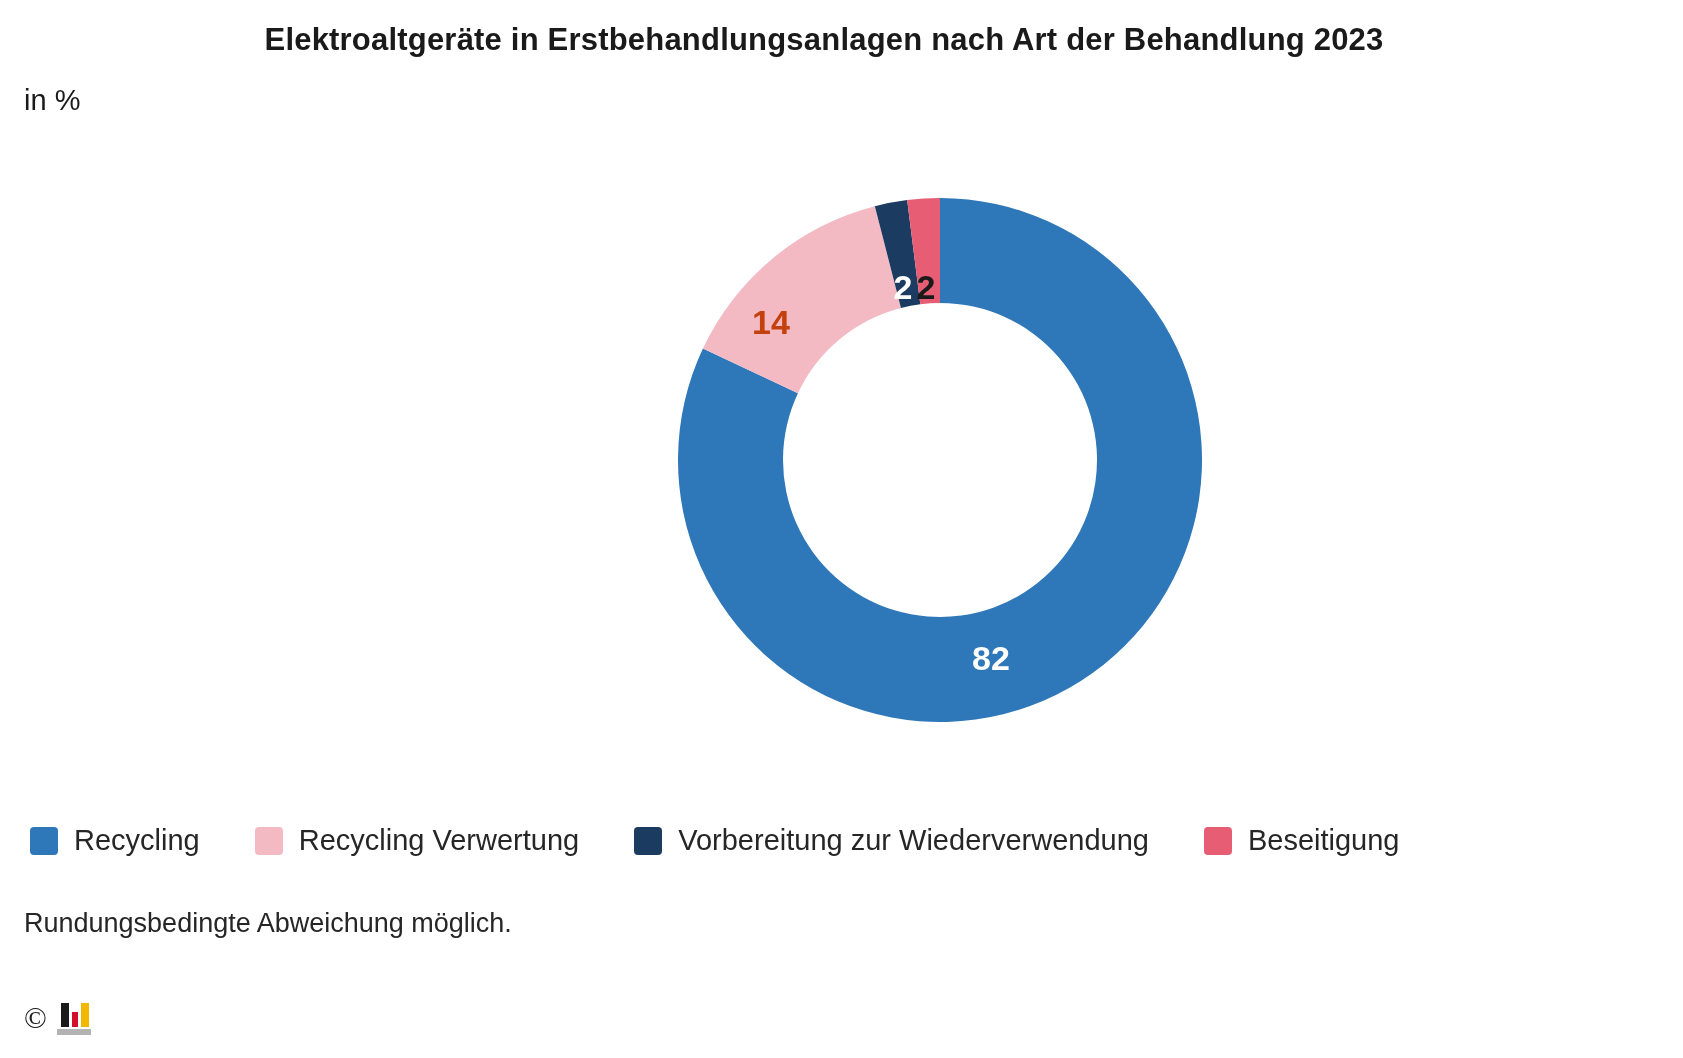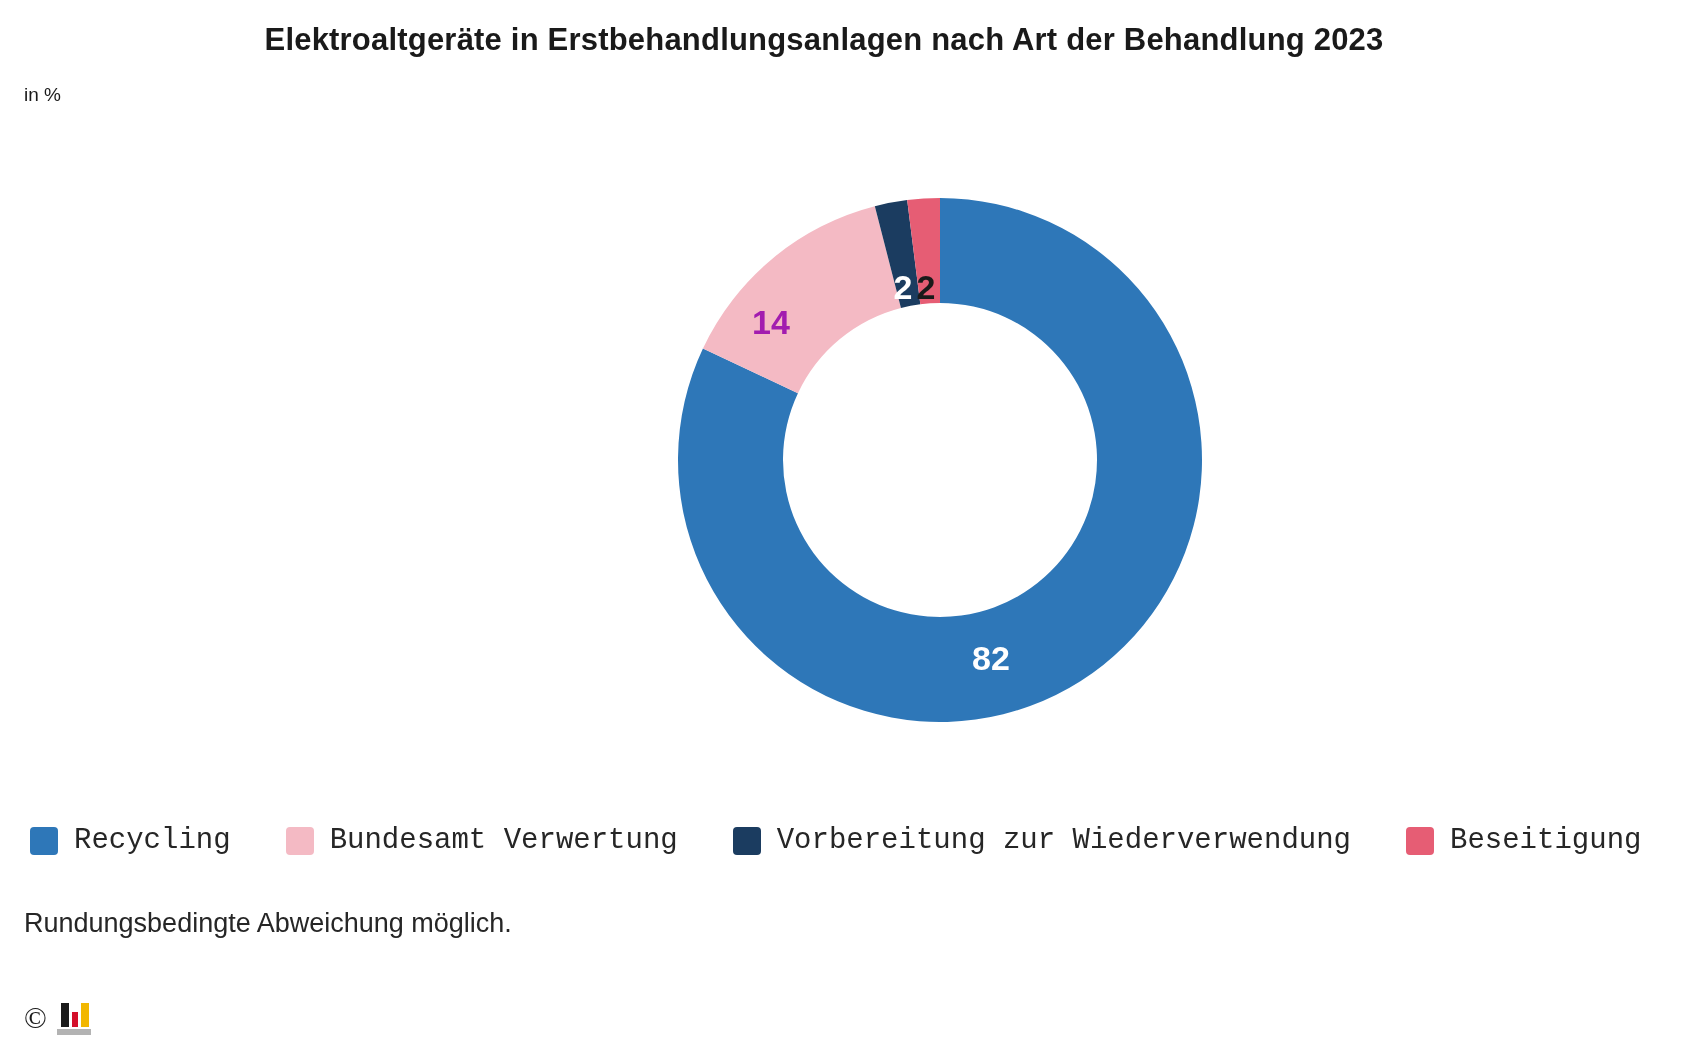--- a/index.html
+++ b/index.html
@@ -6,37 +6,37 @@
   body{
     width:1683px;height:1058px;position:relative;overflow:hidden;
     background:#ffffff;font-family:"Liberation Sans",sans-serif;
   }
   .title{
     position:absolute;left:24px;top:22px;width:1600px;
     font-size:31px;font-weight:bold;color:#1a1a1a;letter-spacing:.2px;text-align:center;
   }
   .subtitle{
     position:absolute;left:24px;top:84px;
-    font-size:19px;color:#1a1a1a;
+    font-size:29px;color:#1a1a1a;
   }
   .chart-area{
     position:absolute;left:678px;top:198px;width:524px;height:524px;
   }
   .chart-area svg{position:absolute;left:0;top:0;}
   .center-label{
     position:absolute;left:50%;top:246px;transform:translate(-50%,-50%);
     text-align:center;font-size:31px;line-height:40px;color:#333333;white-space:nowrap;
   }
   .slice-label{
     position:absolute;transform:translate(-50%,-50%);
     font-size:34px;font-weight:bold;white-space:nowrap;
   }
   .legend{
     position:absolute;left:30px;top:824px;
-    display:flex;gap:55px;font-family:Liberation Mono, monospace;
+    display:flex;gap:55px;
   }
   .legend-item{display:flex;align-items:center;cursor:pointer;}
   .swatch{width:28px;height:28px;border-radius:4px;flex:0 0 auto;}
   .legend-label{margin-left:16px;font-size:29px;color:#262626;white-space:nowrap;}
   .footnote{
     position:absolute;left:24px;top:908px;
     font-size:27px;color:#262626;
   }
   .copyright{
     position:absolute;left:24px;top:1000px;
@@ -58,33 +58,33 @@
 <div class="chart-area">
   <svg id="donut-svg" width="524" height="524" viewBox="0 0 524 524">
       <path d="M 262 0 A 262 262 0 1 1 24.93531225390288 150.445825609951 L 119.94215276283492 195.1526512242836 A 157 157 0 1 0 262 105 Z" fill="#2e77b8"></path>
       <path d="M 24.93531225390288 150.445825609951 A 262 262 0 0 1 196.8432495628079 8.231211784298694 L 222.9556877151177 109.93244370280493 A 157 157 0 0 0 119.94215276283492 195.1526512242836 Z" fill="#f4bac4"></path>
       <path d="M 196.8432495628079 8.231211784298694 A 262 262 0 0 1 229.16269280615217 2.065948255606827 L 242.32268233040418 106.237991893627 A 157 157 0 0 0 222.9556877151177 109.93244370280493 Z" fill="#1b3c60"></path>
       <path d="M 229.16269280615217 2.065948255606827 A 262 262 0 0 1 261.99999999999994 0 L 261.99999999999994 105 A 157 157 0 0 0 242.32268233040418 106.237991893627 Z" fill="#e65d74"></path>
     </svg>
 
 
   <span class="slice-label" style="left: 313px; top: 460px; color: rgb(255, 255, 255);">82</span>
-  <span class="slice-label" style="left: 93px; top: 124px; color: #a21caf;">14</span>
+  <span class="slice-label" style="left: 93px; top: 124px; color: #c2410c;">14</span>
   <span class="slice-label" style="left: 225px; top: 89px; color: rgb(255, 255, 255);">2</span>
   <span class="slice-label" style="left: 248px; top: 89px; color: rgb(26, 26, 26);">2</span>
 </div>
 
 <div class="legend">
   <div class="legend-item">
     <span class="swatch" style="background: rgb(46, 119, 184);"></span>
     <span class="legend-label">Recycling</span>
   </div>
   <div class="legend-item">
     <span class="swatch" style="background: rgb(244, 186, 196);"></span>
-    <span class="legend-label">Bundesamt Verwertung</span>
+    <span class="legend-label">Recycling Verwertung</span>
   </div>
   <div class="legend-item">
     <span class="swatch" style="background: rgb(27, 60, 96);"></span>
     <span class="legend-label">Vorbereitung zur Wiederverwendung</span>
   </div>
   <div class="legend-item">
     <span class="swatch" style="background: rgb(230, 93, 116);"></span>
     <span class="legend-label">Beseitigung</span>
   </div>
 </div>

